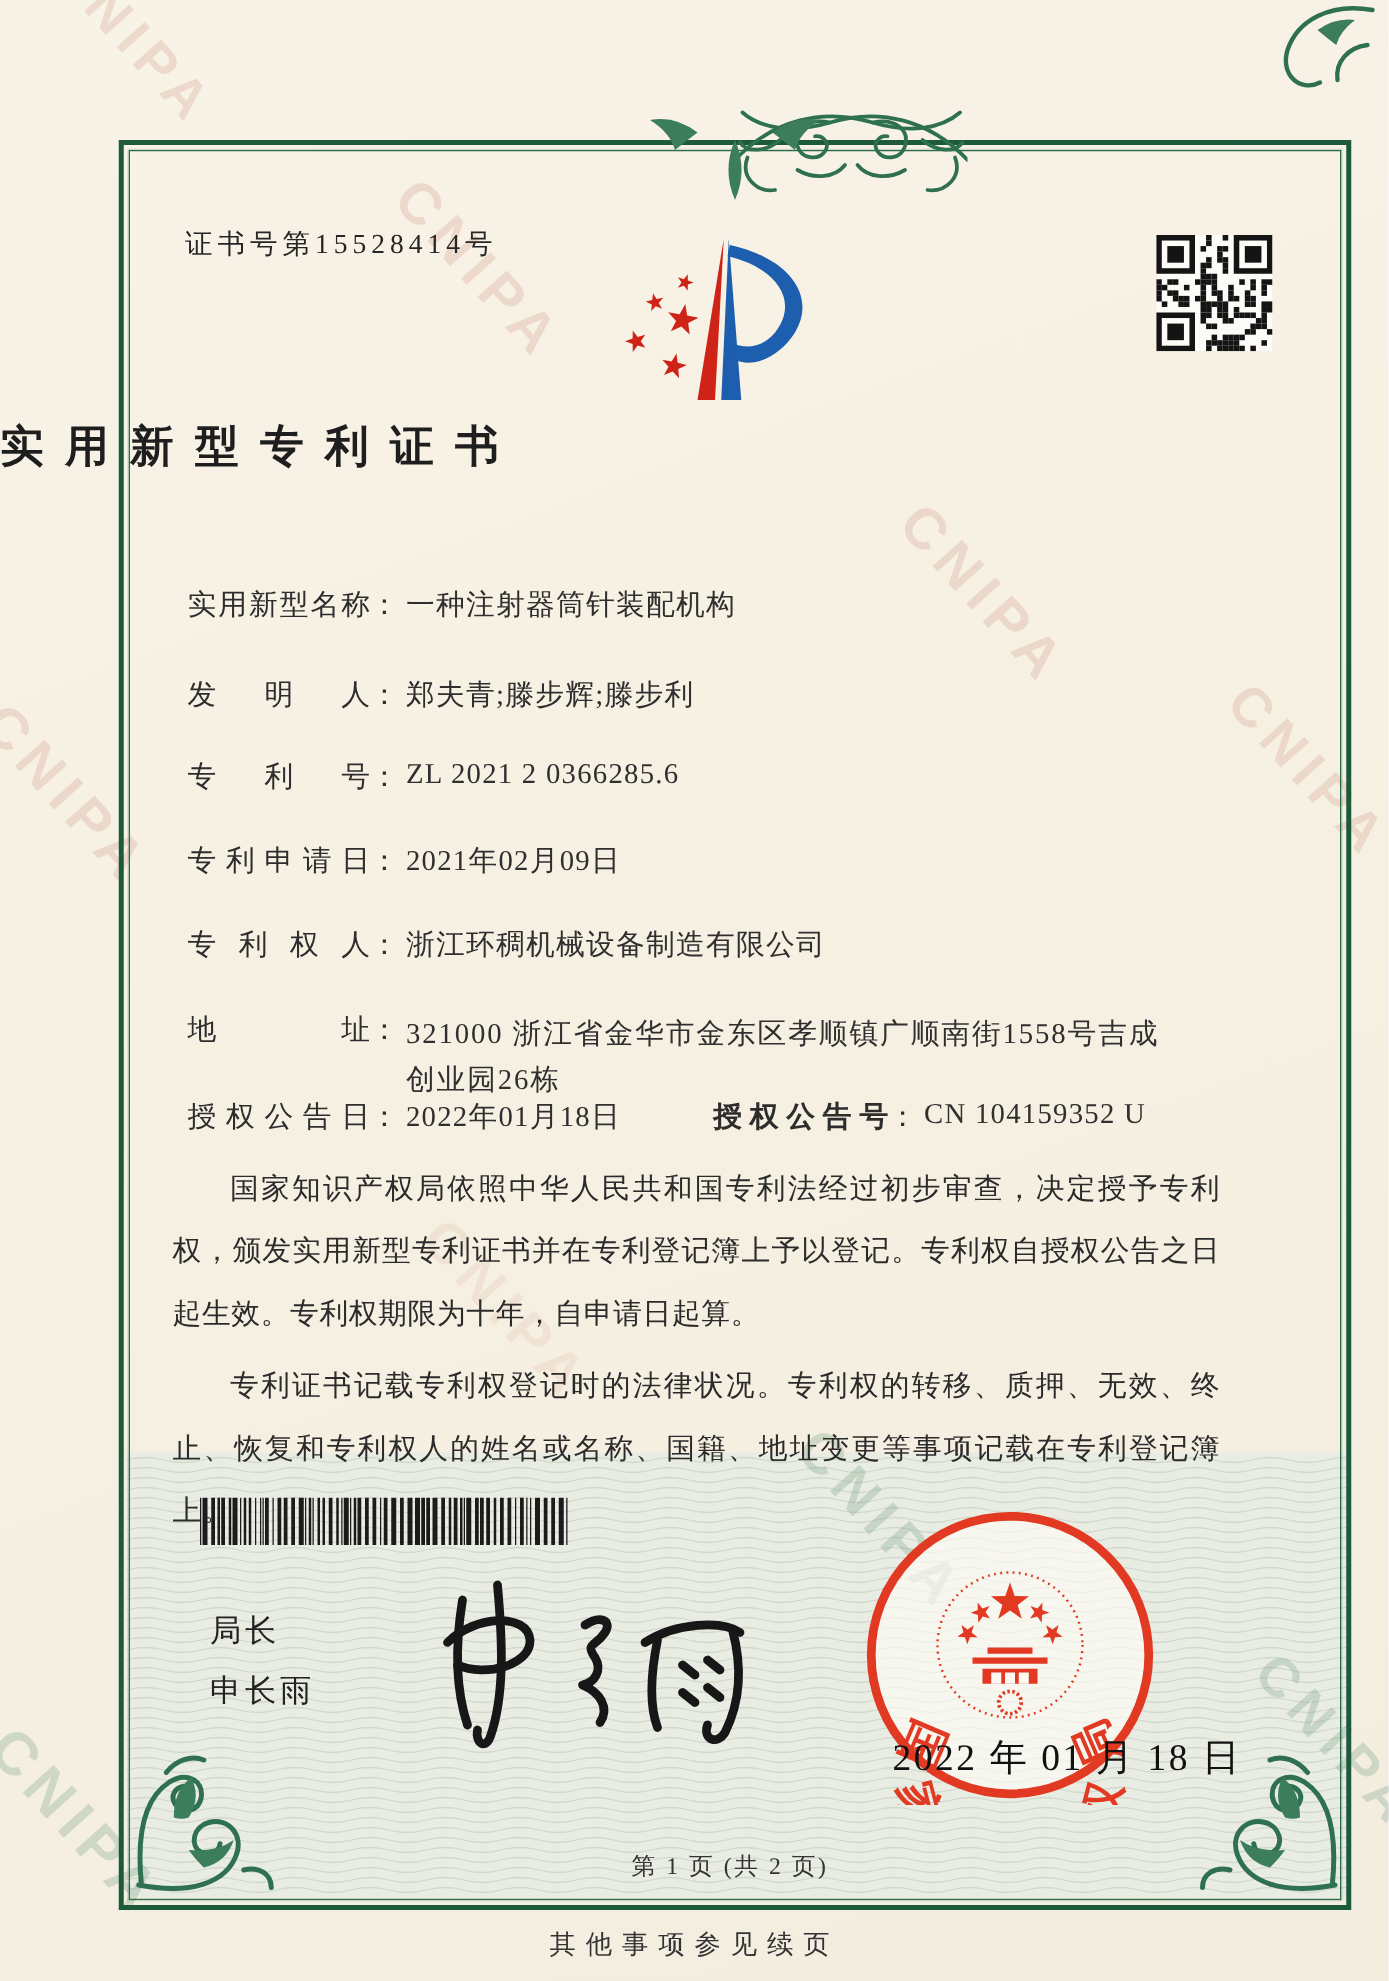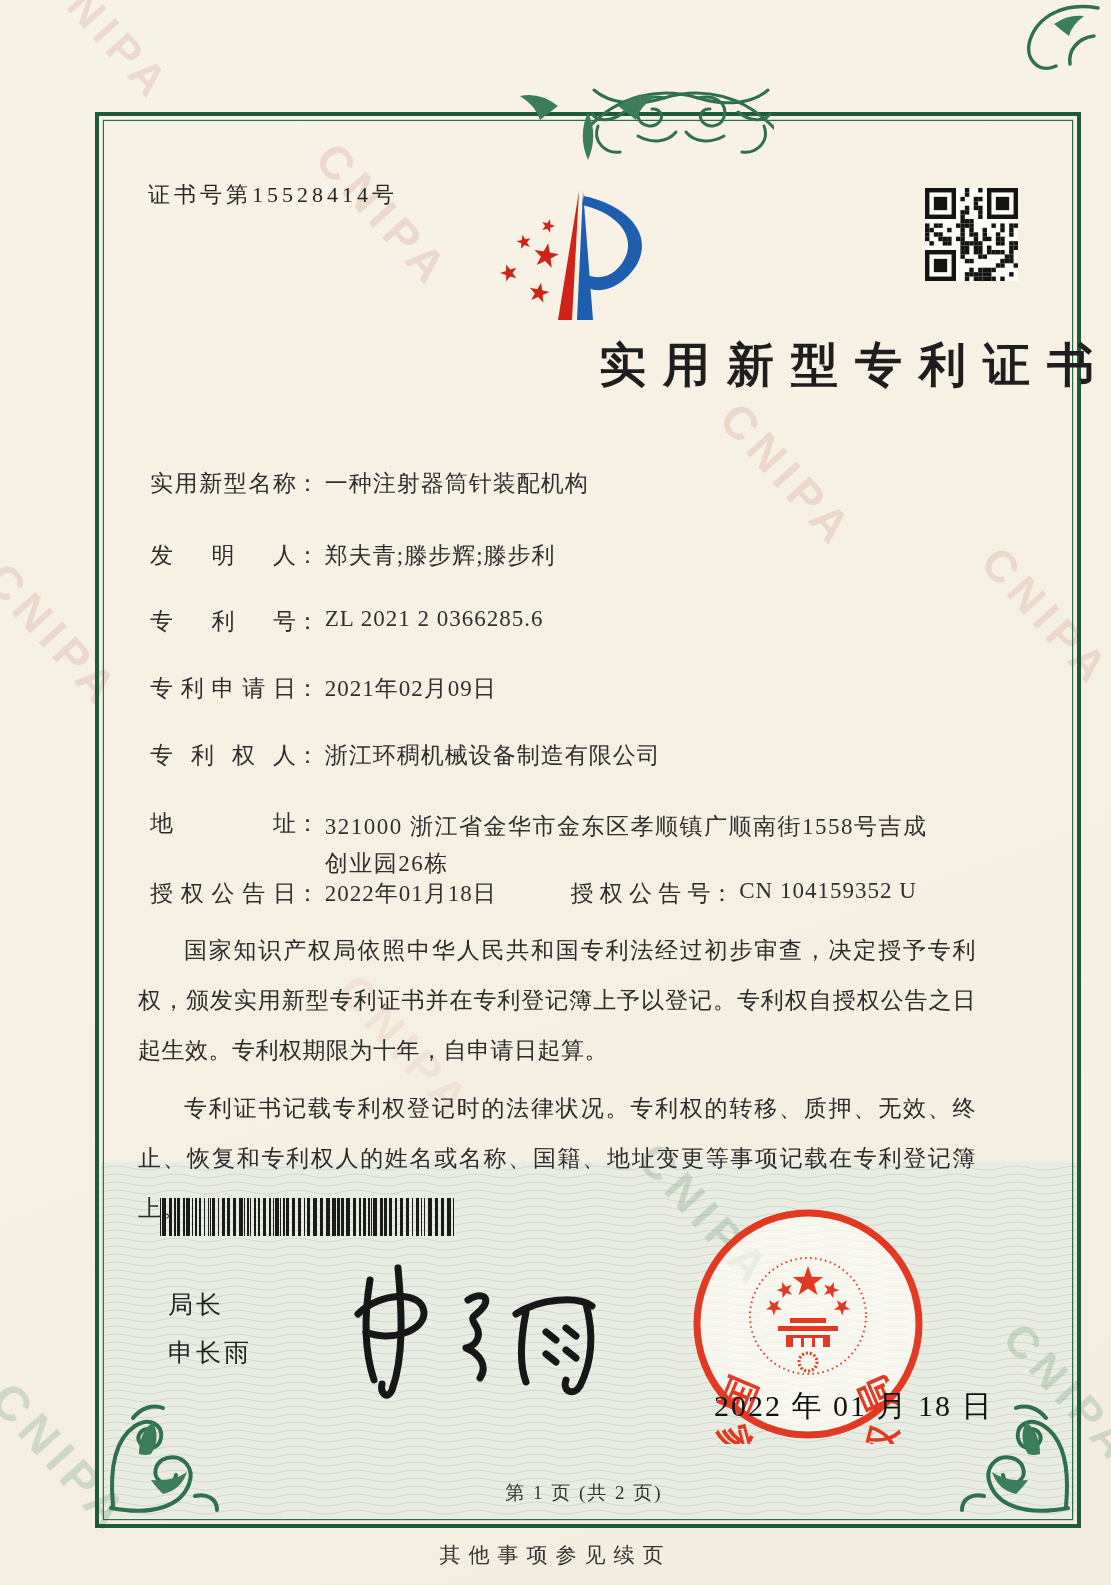--- a/index.html
+++ b/index.html
@@ -37,30 +37,30 @@
   .band-svg{position:absolute;left:101px;top:1162px;z-index:1;}
   .orn{position:absolute;z-index:3;}
   .cert-no{
     position:absolute;left:148px;top:180px;
     font-size:22px;letter-spacing:4px;color:#262626;z-index:3;
   }
   .logo-svg{position:absolute;left:492px;top:174px;z-index:3;}
   .qr-svg{position:absolute;left:925px;top:188px;z-index:3;}
   .doc-title{
     position:absolute;left:0;top:334px;width:100%;
-    text-align:right;font-size:47px;font-weight:bold;
+    text-align:left;font-size:35px;font-weight:bold;
     letter-spacing:17px;color:#1e1e1e;z-index:3;margin:0;
   }
   .field{position:absolute;left:150px;font-size:23px;z-index:3;white-space:nowrap;}
   .flabel{
     display:inline-block;width:146px;
     text-align:justify;text-align-last:justify;
     color:#2d2d2d;vertical-align:top;
   }
-  .flabel.short{width:140px;}
+  .flabel.short{width:140px;font-weight:bold;}
   .fcolon{color:#2d2d2d;vertical-align:top;}
   .fvalue{color:#2f2f2f;vertical-align:top;letter-spacing:1px;}
   .fvalue.wrap{
     display:inline-block;width:625px;white-space:normal;
     line-height:37px;letter-spacing:1.5px;
   }
   .pair2{margin-left:68px;}
   .paras{
     position:absolute;left:138px;top:926px;width:838px;z-index:3;
   }

